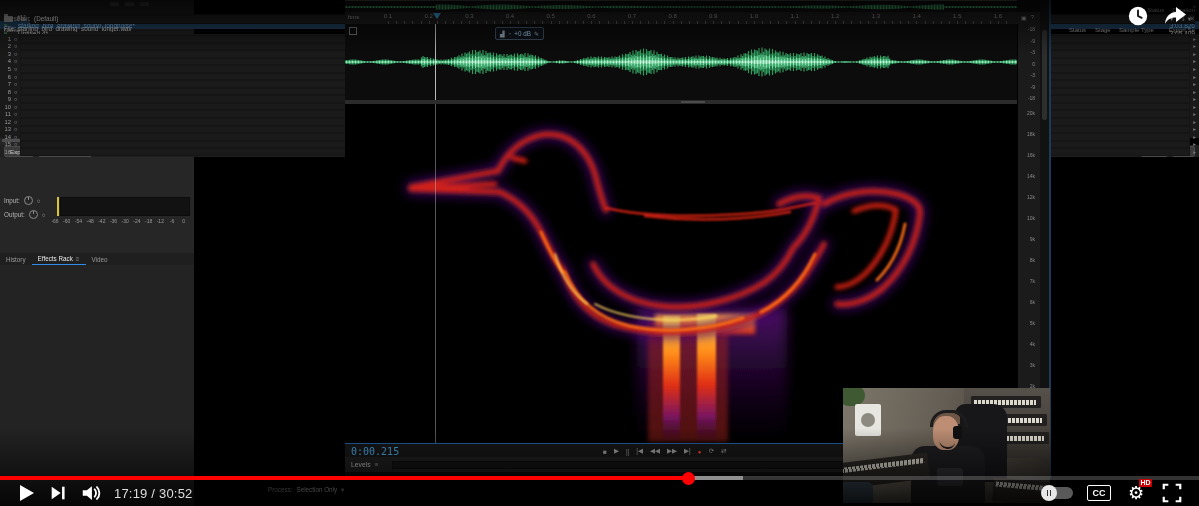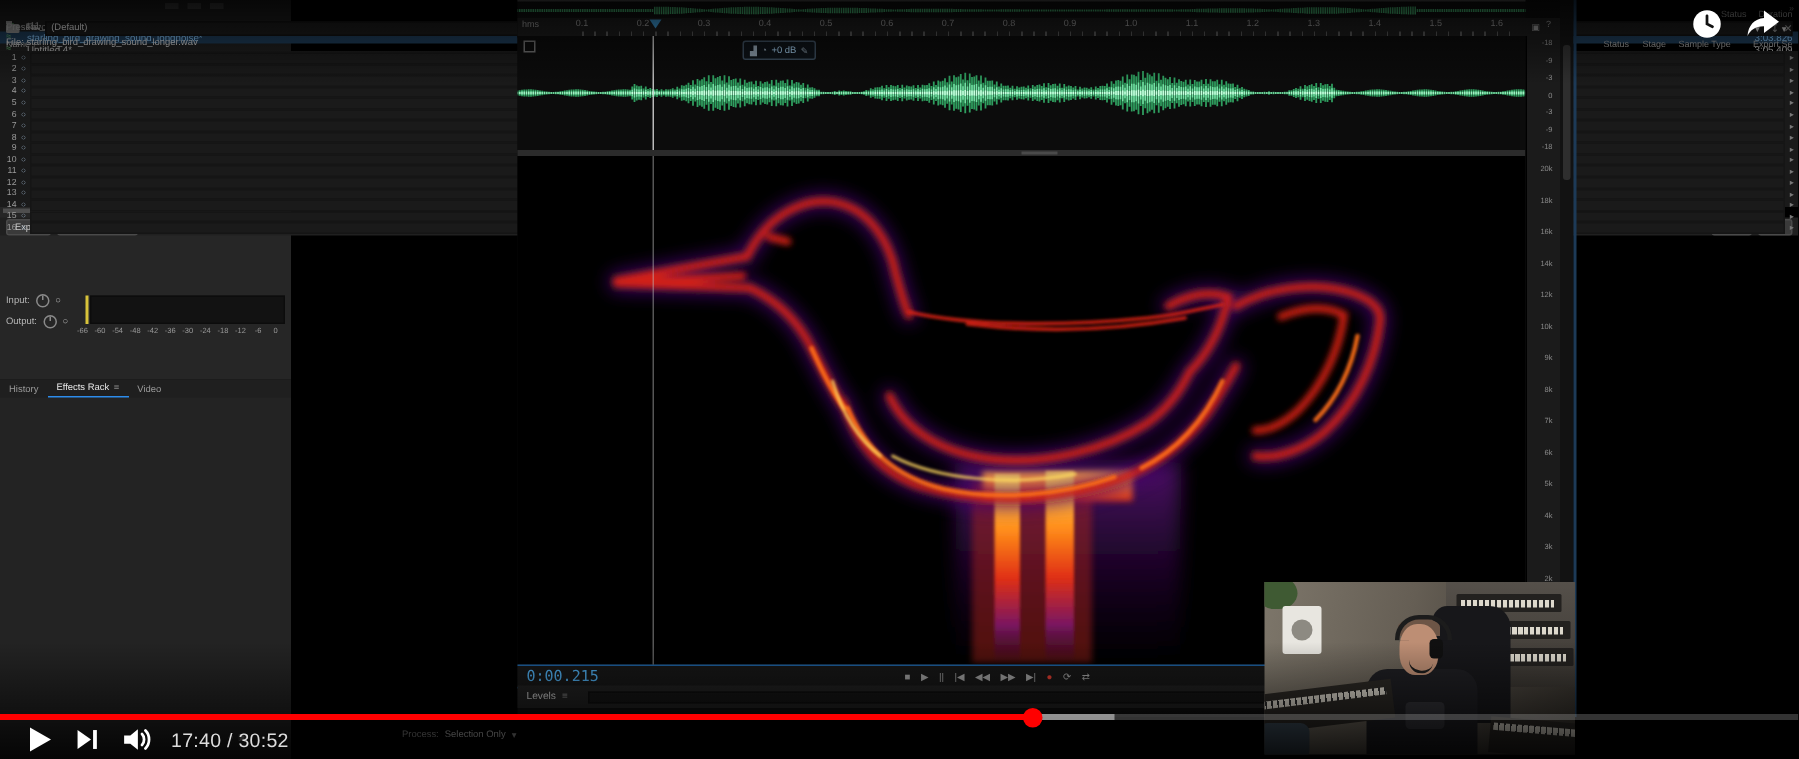--- a/index.html
+++ b/index.html
@@ -607,15 +607,38 @@
           <rect x="14.5" y="3" width="2.8" height="14" fill="#fff"></rect>
         </svg>
     </span>
     <span class="c-btn c-vol">
       <svg width="22" height="20" viewBox="0 0 24 20">
         <path d="M3,7 V13 H7.5 L13,17.5 V2.5 L7.5,7 Z" fill="#fff"></path>
         <path d="M16,6 C18,8 18,12 16,14" stroke="#fff" stroke-width="2" fill="none" stroke-linecap="round"></path>
         <path d="M18.5,3.5 C22,7 22,13 18.5,16.5" stroke="#fff" stroke-width="2" fill="none" stroke-linecap="round"></path>
       </svg>
     </span>
-    <span class="c-time">17:40 / 30:52</span>
+    <span class="c-time">17:19 / 30:52</span>
+    <span class="c-right">
+      <span class="autoplay">
+          <span class="knb">
+            <i></i>
+            <i></i>
+          </span>
+        </span>
+      <span class="ccbtn">CC</span>
+      <span class="gearwrap">
+        <span>⚙</span>
+        <span class="hdbadge">HD</span>
+      </span>
+      <span class="fsbtn">
+        <svg width="22" height="22" viewBox="0 0 24 24">
+          <g stroke="#fff" stroke-width="2.4" fill="none">
+            <path d="M3,8 V3 H8"></path>
+              <path d="M16,3 H21 V8"></path>
+              <path d="M21,16 V21 H16"></path>
+              <path d="M8,21 H3 V16"></path>
+          </g>
+        </svg>
+      </span>
+    </span>
   </div>
 </div>
 
 </body></html>

